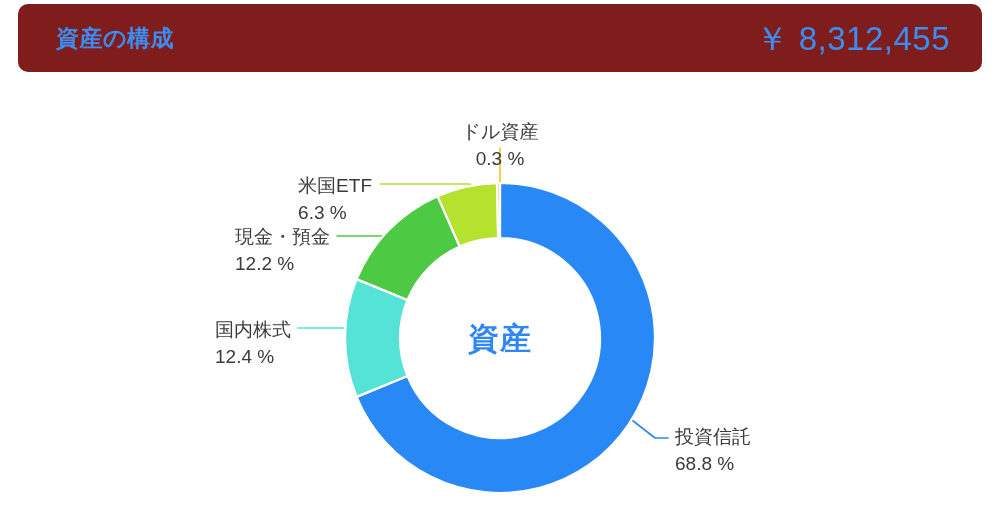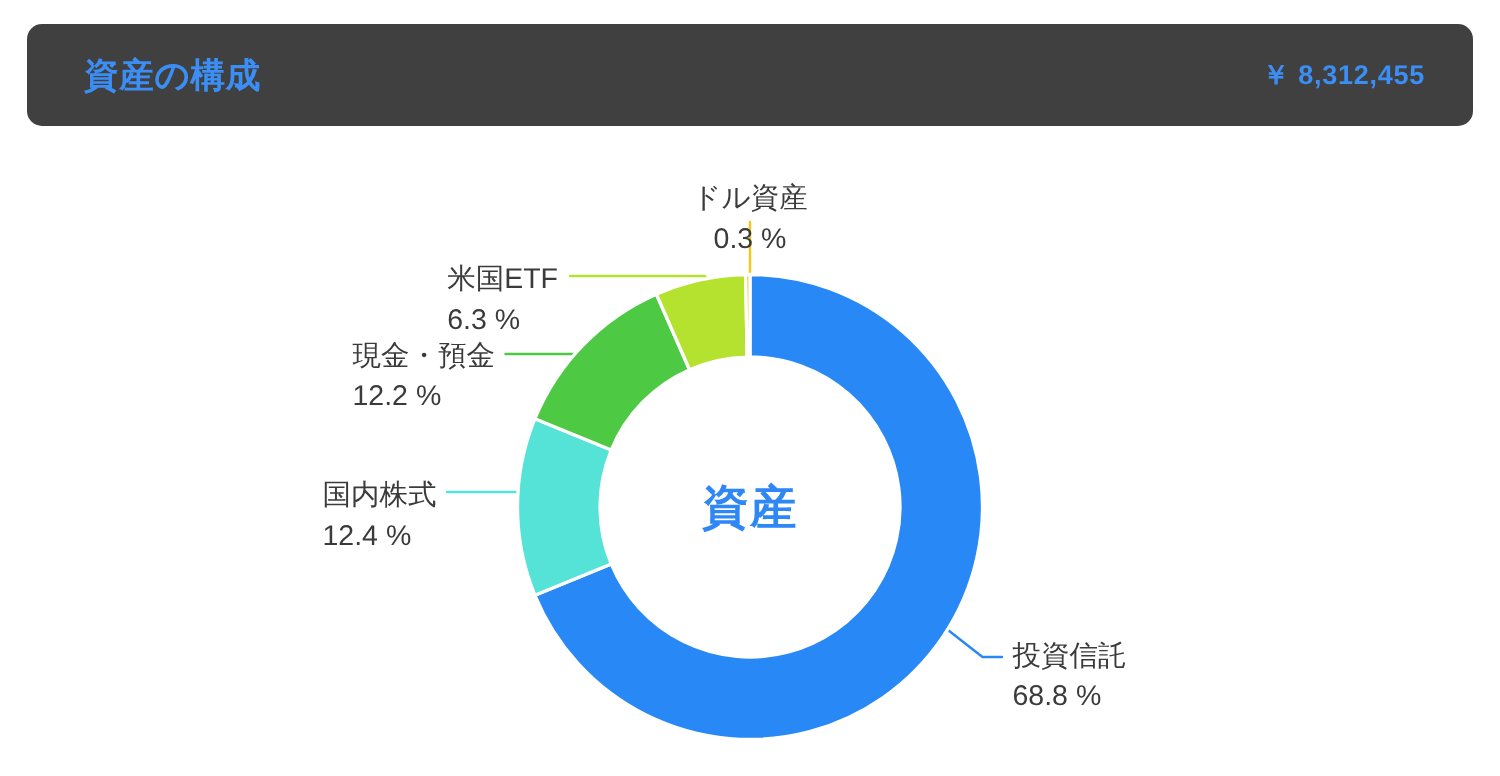--- a/index.html
+++ b/index.html
@@ -21,44 +21,44 @@
     width: 1000px;
     height: 517px;
     background: #ffffff;
     box-sizing: border-box;
   }
 
   
   .header-card {
     position: absolute;
     left: 18px;
-    top: 16px;
+    top: 4px;
     width: 964px;
     height: 68px;
-    background: #404040;
+    background: #7f1d1d;
     border-radius: 10px;
     box-sizing: border-box;
     display: flex;
     align-items: center;
     justify-content: space-between;
     padding: 0 32px 0 38px;
   }
 
   .header-title {
     font-size: 23px;
     font-weight: 700;
     color: #3b8ef4;
     letter-spacing: 0.5px;
     line-height: 1;
     white-space: nowrap;
   }
 
   .header-amount {
-    font-size: 18px;
-    font-weight: 700;
+    font-size: 33px;
+    font-weight: 400;
     color: #3b8ef4;
     letter-spacing: 0.5px;
     line-height: 1;
     white-space: nowrap;
   }
 
   
   .chart-area {
     position: absolute;
     left: 0;

